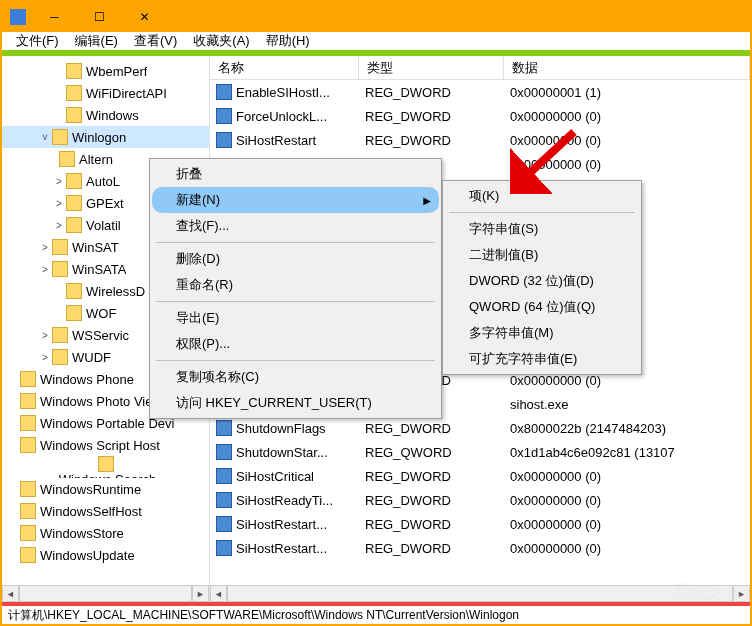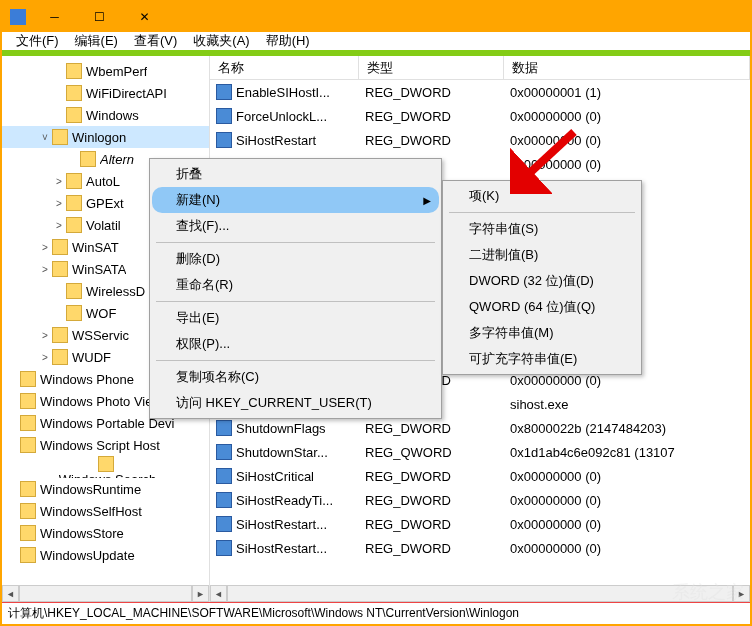--- a/index.html
+++ b/index.html
@@ -22,21 +22,21 @@
 .row { display: flex; align-items: center; height: 24px; padding-left: 6px; }
 .row .ricon { width: 16px; height: 16px; margin-right: 4px; flex-shrink: 0; }
 .row .rname { width: 129px; overflow: hidden; text-overflow: ellipsis; white-space: nowrap; font-size: 13px; }
 .row .rtype { width: 145px; font-size: 13px; }
 .row .rdata { flex: 1; overflow: hidden; white-space: nowrap; font-size: 13px; }
 .treeitem { display: flex; align-items: center; height: 22px; padding-left: 4px; white-space: nowrap; cursor: pointer; }
 .treeitem .toggle { width: 14px; text-align: center; color: #555; font-size: 10px; }
 .treeitem .fold { width: 16px; height: 16px; background: #ffd86b; border: 1px solid #d4a93a; margin-right: 4px; flex-shrink: 0; }
 .treeitem .lbl { font-size: 13px; white-space: nowrap; overflow: hidden; }
 .treeitem.sel { background: #cde8ff; }
-.statusbar { height: 22px; border-top: 1px solid #ef4444; padding: 2px 6px; font-size: 13px; display: flex; align-items: center; }
+.statusbar { height: 22px; border-top: 4px solid #ef4444; padding: 2px 6px; font-size: 13px; display: flex; align-items: center; }
 .ctxmenu { position: absolute; background: #f0f0f0; border: 1px solid #a0a0a0; box-shadow: 2px 2px 4px rgba(0,0,0,0.25); z-index: 100; padding: 2px; }
 .ctxmenu .mi { padding: 4px 30px 4px 24px; font-size: 13px; cursor: pointer; white-space: nowrap; position: relative; }
 .ctxmenu .mi.hl { background: #90c8f6; border-radius: 10px; }
 .ctxmenu .sep { height: 1px; background: #c0c0c0; margin: 3px 4px; }
 .ctxmenu .arr { position: absolute; right: 8px; top: 50%; transform: translateY(-50%); font-size: 10px; }
 .scrollbtn { position: absolute; bottom: 0; height: 17px; background: #f0f0f0; display: flex; }
 .scrollbtn .sb { width: 17px; border: 1px solid #ccc; display: flex; align-items: center; justify-content: center; font-size: 9px; color: #555; }
 .redarrow { position: absolute; z-index: 200; }
 .watermark { position: absolute; right: 6px; bottom: 20px; color: #e0e0e0; font-size: 18px; pointer-events: none; z-index: 1; opacity: 0.35; }
 .binico { background: linear-gradient(#4a8bd6,#4a8bd6); border: 1px solid #2a5aa0; }
@@ -75,21 +75,21 @@
       <div class="treeitem" style="padding-left: 50px;">
         <span class="toggle"></span>
         <span class="fold"></span>
         <span class="lbl">Windows</span>
       </div>
       <div class="treeitem sel" style="padding-left: 36px;">
         <span class="toggle">˅</span>
         <span class="fold"></span>
         <span class="lbl">Winlogon</span>
       </div>
-      <div class="treeitem" style="padding-left: 64px; font-style: italic;">
+      <div class="treeitem" style="padding-left: 43px;">
         <span class="toggle"></span>
         <span class="fold"></span>
         <span class="lbl">Altern</span>
       </div>
       <div class="treeitem" style="padding-left: 50px;">
         <span class="toggle">&gt;</span>
         <span class="fold"></span>
         <span class="lbl">AutoL</span>
       </div>
       <div class="treeitem" style="padding-left: 50px;">

